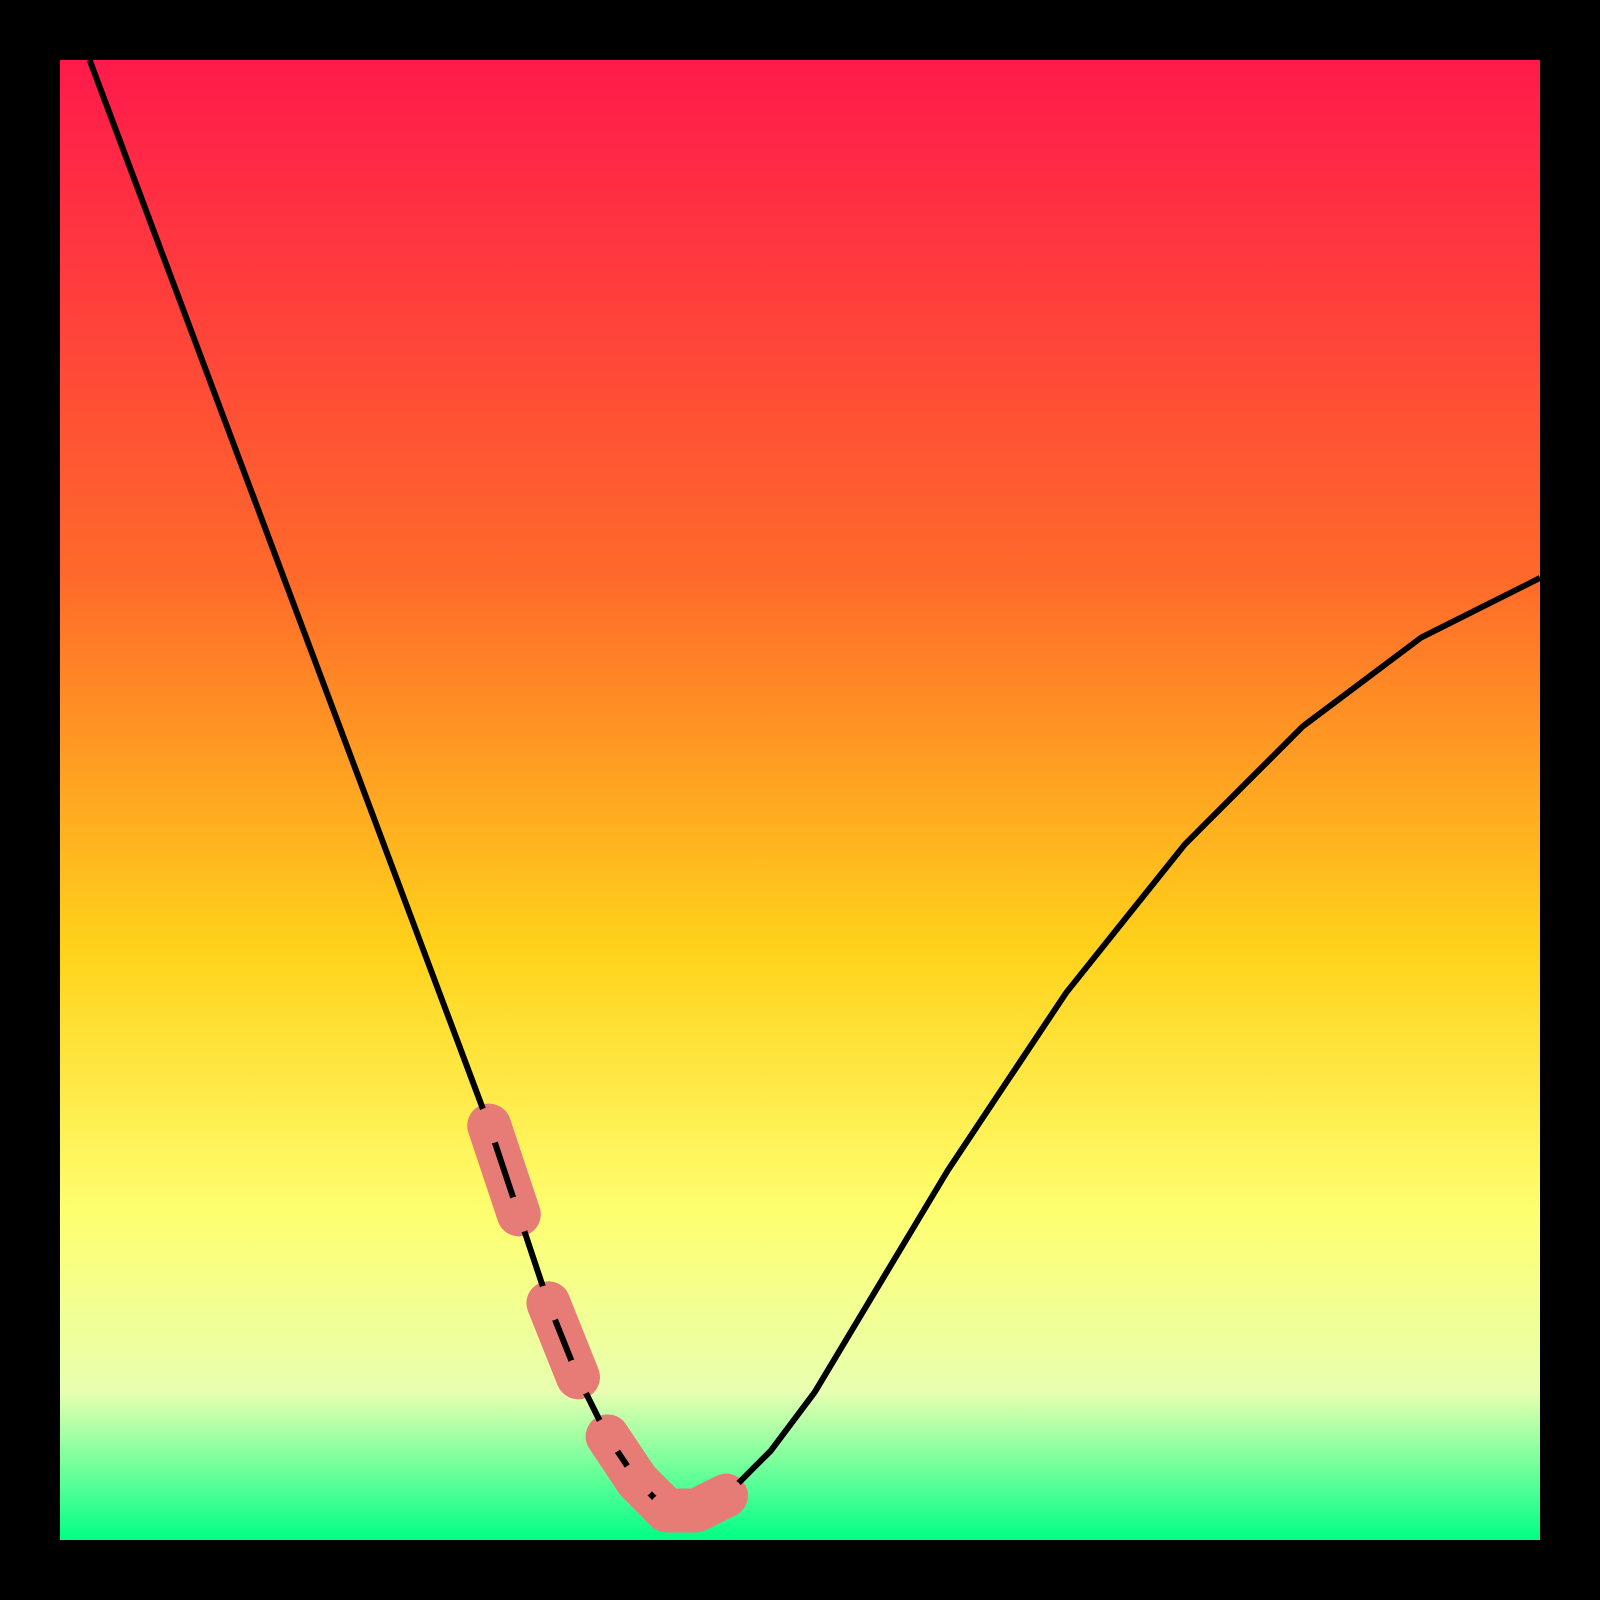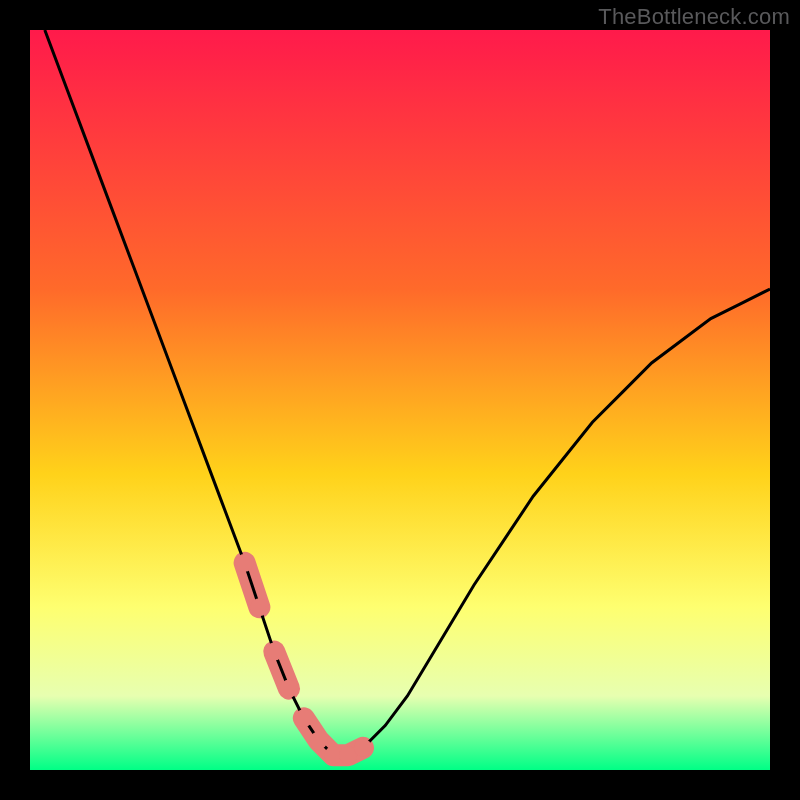--- a/index.html
+++ b/index.html
@@ -65,14 +65,13 @@
           <circle cx="244.2" cy="621.6" r="9" fill="#e77c76"></circle>
           <circle cx="259.0" cy="658.6" r="9" fill="#e77c76"></circle>
           <circle cx="273.8" cy="688.2" r="9" fill="#e77c76"></circle>
           <circle cx="288.6" cy="710.4" r="9" fill="#e77c76"></circle>
           <circle cx="303.4" cy="725.2" r="9" fill="#e77c76"></circle>
           <circle cx="318.2" cy="725.2" r="9" fill="#e77c76"></circle>
           <circle cx="333.0" cy="717.8" r="9" fill="#e77c76"></circle>
         </g>
     </svg>
   </div>
-  <div class="watermark">TheBottleneck.com</div>
 </div>
 
 </body></html>

